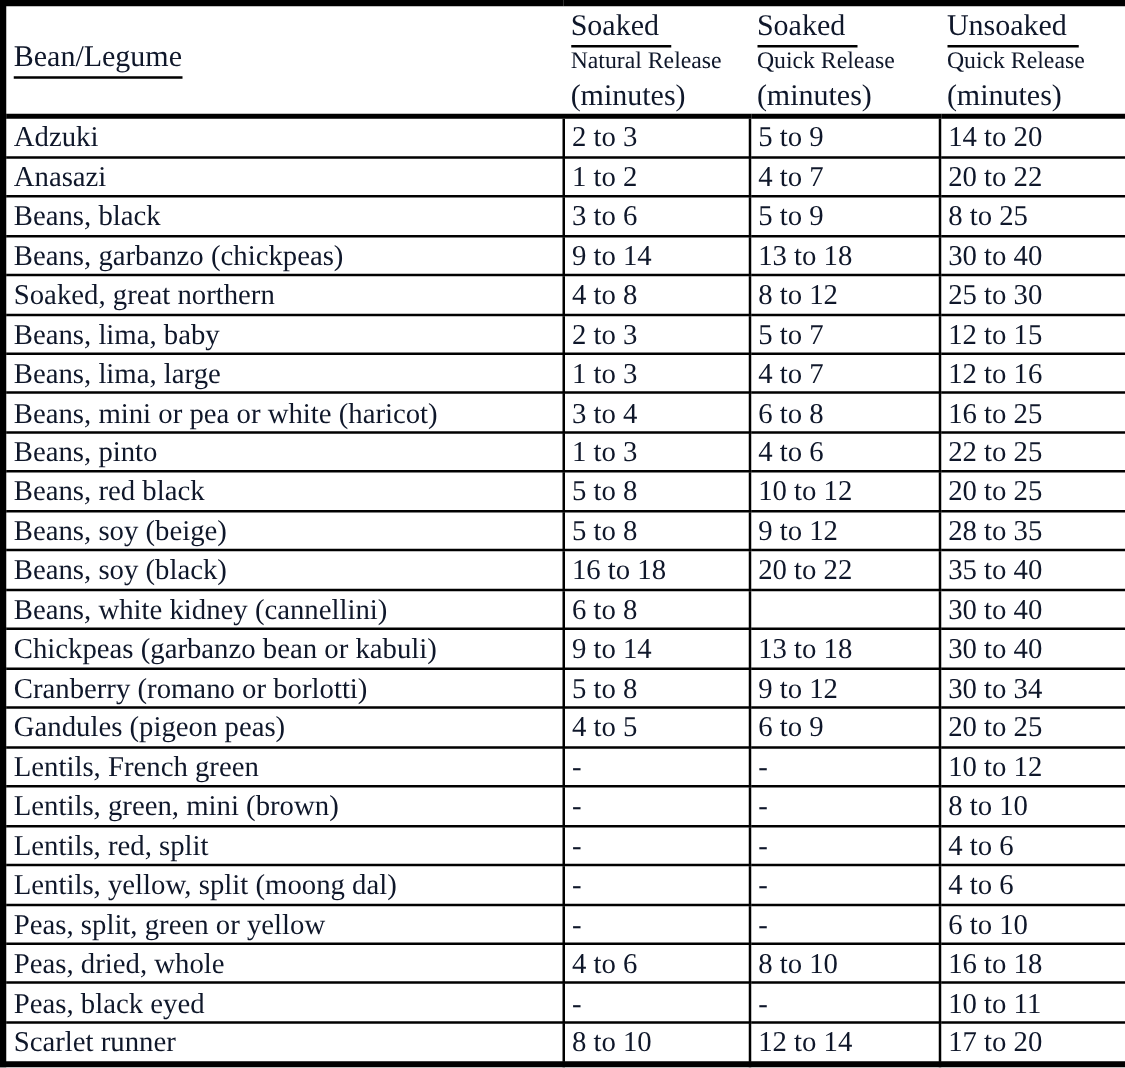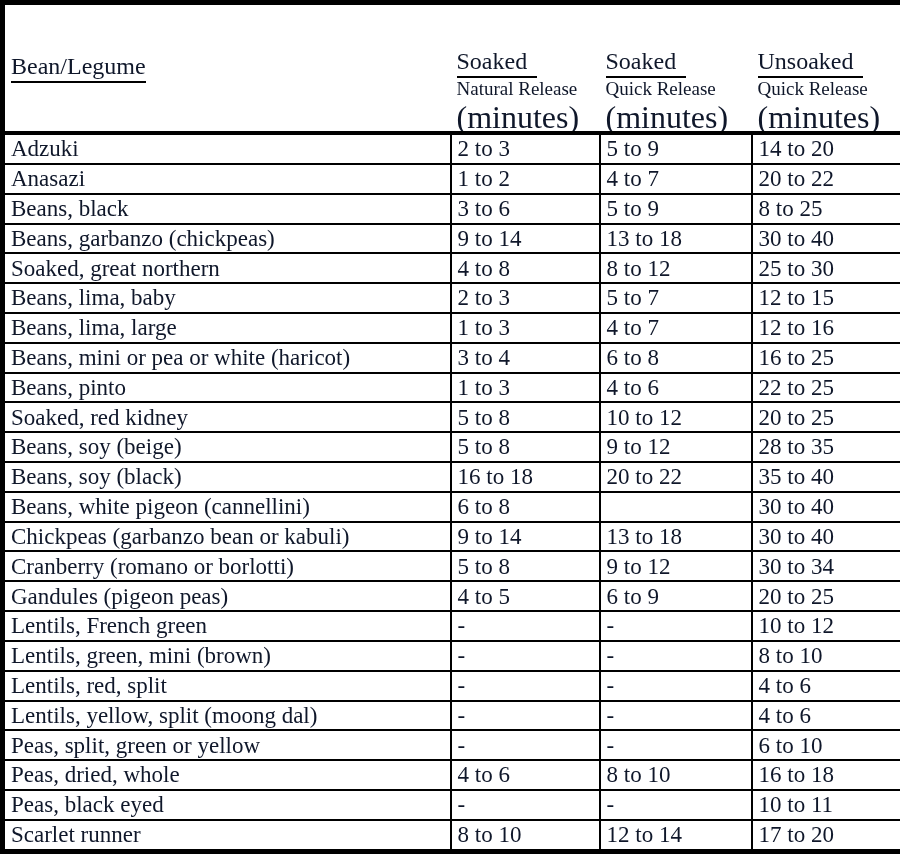--- a/index.html
+++ b/index.html
@@ -54,29 +54,28 @@
     display: inline-block;
     border-bottom: 2px solid #000000;
     padding-bottom: 1px;
   }
   .u.pad { padding-right: 10px; }
   .hdr-main {
     font-size: 24px;
     height: 32px;
     padding-top: 3px;
     box-sizing: border-box;
-    margin-top: 40px;
   }
   .hdr-sub {
     font-size: 19px;
     height: 26px;
     line-height: 24px;
   }
   .hdr-unit {
-    font-size: 32px;
+    font-size: 24px;
     line-height: 28px;
   }
   .bean-legume-label { font-size: 24px; }
 </style>
 </head>
 <body>
 
 <div class="page">
   <table class="cook-table">
     <colgroup>
@@ -171,42 +170,42 @@
   </tr>
 
   <tr class="data-row">
     <td>Beans, pinto</td>
     <td>1 to 3</td>
     <td>4 to 6</td>
     <td>22 to 25</td>
   </tr>
 
   <tr class="data-row">
-    <td>Soaked, red kidney</td>
+    <td>Beans, red black</td>
     <td>5 to 8</td>
     <td>10 to 12</td>
     <td>20 to 25</td>
   </tr>
 
   <tr class="data-row">
     <td>Beans, soy (beige)</td>
     <td>5 to 8</td>
     <td>9 to 12</td>
     <td>28 to 35</td>
   </tr>
 
   <tr class="data-row">
     <td>Beans, soy (black)</td>
     <td>16 to 18</td>
     <td>20 to 22</td>
     <td>35 to 40</td>
   </tr>
 
   <tr class="data-row">
-    <td>Beans, white pigeon (cannellini)</td>
+    <td>Beans, white kidney (cannellini)</td>
     <td>6 to 8</td>
     <td></td>
     <td>30 to 40</td>
   </tr>
 
   <tr class="data-row">
     <td>Chickpeas (garbanzo bean or kabuli)</td>
     <td>9 to 14</td>
     <td>13 to 18</td>
     <td>30 to 40</td>

